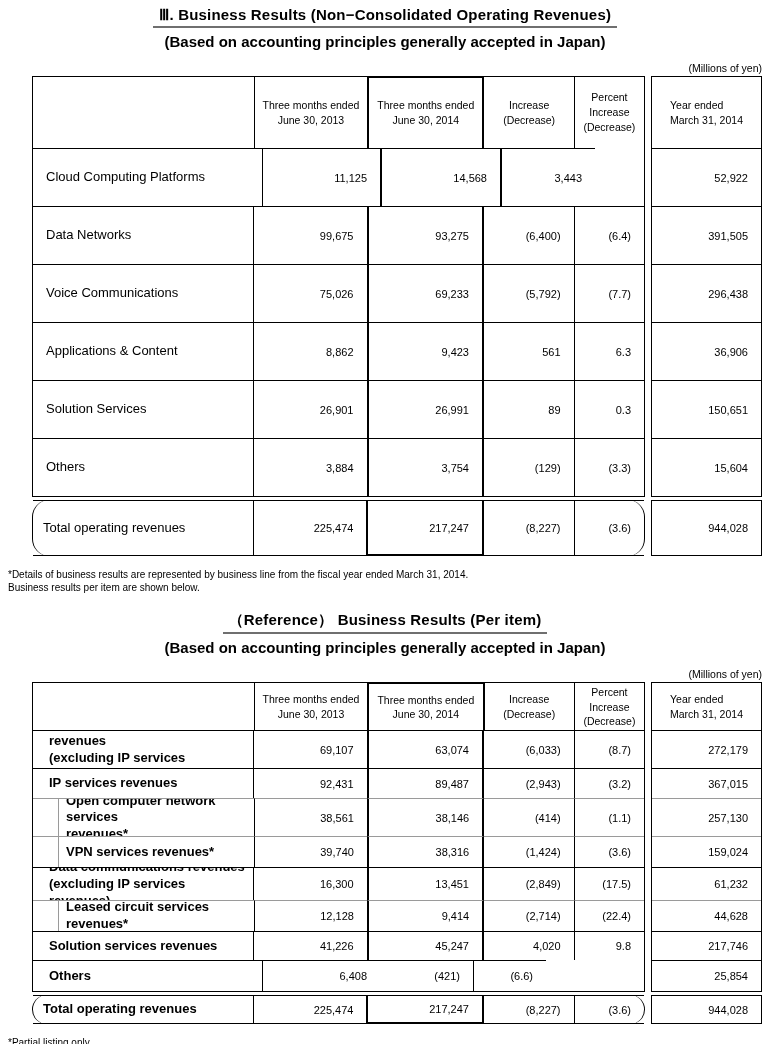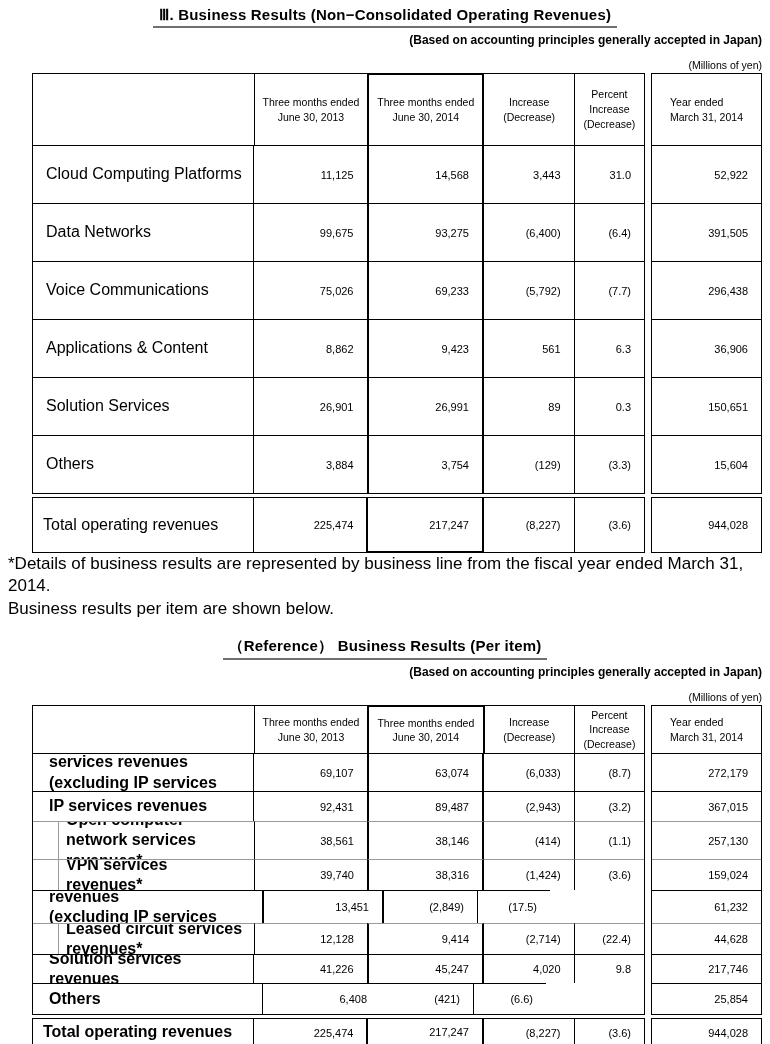--- a/index.html
+++ b/index.html
@@ -11,34 +11,34 @@
   }
   .page { padding:6px 8px 0 8px; }
 
   
   .sec-title-wrap { text-align:center; }
   .sec-title {
     display:inline-block; font-size:15px; font-weight:bold;
     border-bottom:2px solid #6f6f6f; padding:0 6px 2px 6px;
     letter-spacing:0.2px;
   }
-  .sec-sub { text-align:right; font-weight:bold; font-size:12px; margin-top:5px; }
+  .sec-sub { text-align:center; font-weight:bold; font-size:15px; margin-top:5px; }
   .unit { text-align:right; font-size:10.5px; margin-top:12px; margin-bottom:2px; }
 
   
   .tbl { display:flex; gap:6px; }
   .main-col { width:637px;padding-left:24px; }
   .year-col { width:111px; }
 
   .box { border:1px solid #000; border-top:none; }
-  .total-box { border-left:1px solid #000; border-right:1px solid #000; margin-top:3px; }
+  .total-box { border-left:1px solid #000; border-right:1px solid #000; margin-top:3px;border-radius:17px; }
 
   .row { display:flex; align-items:stretch; }
   .cell { display:flex; align-items:center; border-top:1px solid #000; overflow:hidden; }
-  .lab   { width:229px; padding-left:13px; padding-right:6px; white-space:pre-line; font-size:16px; line-height:1.3; position:relative; }
+  .lab   { width:229px; padding-left:13px; padding-right:6px; white-space:pre-line; font-size:13px; line-height:1.3; position:relative; }
   .c2013 { width:118px; border-left:1px solid #000; }
   .c2014 { width:122px; border-left:2px solid #000; border-right:2px solid #000;text-align:right; }
   .cinc  { width:93px; }
   .cpct  { width:73px; border-left:1px solid #000; }
   .num { justify-content:flex-end; padding-right:13px; font-size:11px; }
   .hdr { justify-content:center; text-align:center; font-size:10.5px; line-height:1.4; white-space:pre-line; }
   .hdr.c2014 { border-top:2px solid #000; }
 
   .total-box .cell { border-bottom:1px solid #000; }
   .total-box .c2014 { border-bottom:2px solid #000; }
@@ -59,21 +59,21 @@
   .row.sub .lab::after { content:""; position:absolute; left:0; top:-1px; width:25px; height:1px; background:#fff; }
   .lab.ind { padding-left:33px; }
   .lab.ind::before { content:""; position:absolute; left:25px; top:-1px; bottom:0; width:1px; background:#9a9a9a; }
 
   .t2 .lab { padding-left:16px;font-weight:bold; }
   .t2 .lab.ind { padding-left:33px; }
 
   
   .h72 { height:72px; } .h58 { height:58px; } .h56 { height:56px; }
 
-  .footnote { font-size:17px; margin-top:0; white-space:pre-line; line-height:1.32; }
+  .footnote { font-size:10px; margin-top:12px; white-space:pre-line; line-height:1.32; }
   .sec2 { margin-top:17px; }
 </style>
 </head>
 <body>
 
 <div class="page">
 
   <div class="sec-title-wrap">
     <span class="sec-title">Ⅲ. Business Results (Non−Consolidated Operating Revenues)</span>
   </div>
@@ -94,21 +94,20 @@
           <div class="cell cpct hdr">Percent
 Increase
 (Decrease)</div>
         </div>
 
         <div class="row h58">
           <div class="cell lab">Cloud Computing Platforms</div>
           <div class="cell c2013 num">11,125</div>
           <div class="cell c2014 num">14,568</div>
           <div class="cell cinc num">3,443</div>
-          <div class="cell cpct num">31.0</div>
         </div>
         <div class="row h58">
           <div class="cell lab">Data Networks</div>
           <div class="cell c2013 num">99,675</div>
           <div class="cell c2014 num">93,275</div>
           <div class="cell cinc num">(6,400)</div>
           <div class="cell cpct num">(6.4)</div>
         </div>
         <div class="row h58">
           <div class="cell lab">Voice Communications</div>
@@ -220,20 +219,21 @@
           <div class="row sub" style="height:31px">
             <div class="cell lab ind">VPN services revenues*</div>
             <div class="cell c2013 num">39,740</div>
             <div class="cell c2014 num">38,316</div>
             <div class="cell cinc num">(1,424)</div>
             <div class="cell cpct num">(3.6)</div>
           </div>
           <div class="row" style="height:33px">
             <div class="cell lab">Data communications revenues
 (excluding IP services revenues)</div>
+            <div class="cell c2013 num">16,300</div>
             <div class="cell c2014 num">13,451</div>
             <div class="cell cinc num">(2,849)</div>
             <div class="cell cpct num">(17.5)</div>
           </div>
           <div class="row sub" style="height:31px">
             <div class="cell lab ind">Leased circuit services revenues*</div>
             <div class="cell c2013 num">12,128</div>
             <div class="cell c2014 num">9,414</div>
             <div class="cell cinc num">(2,714)</div>
             <div class="cell cpct num">(22.4)</div>

